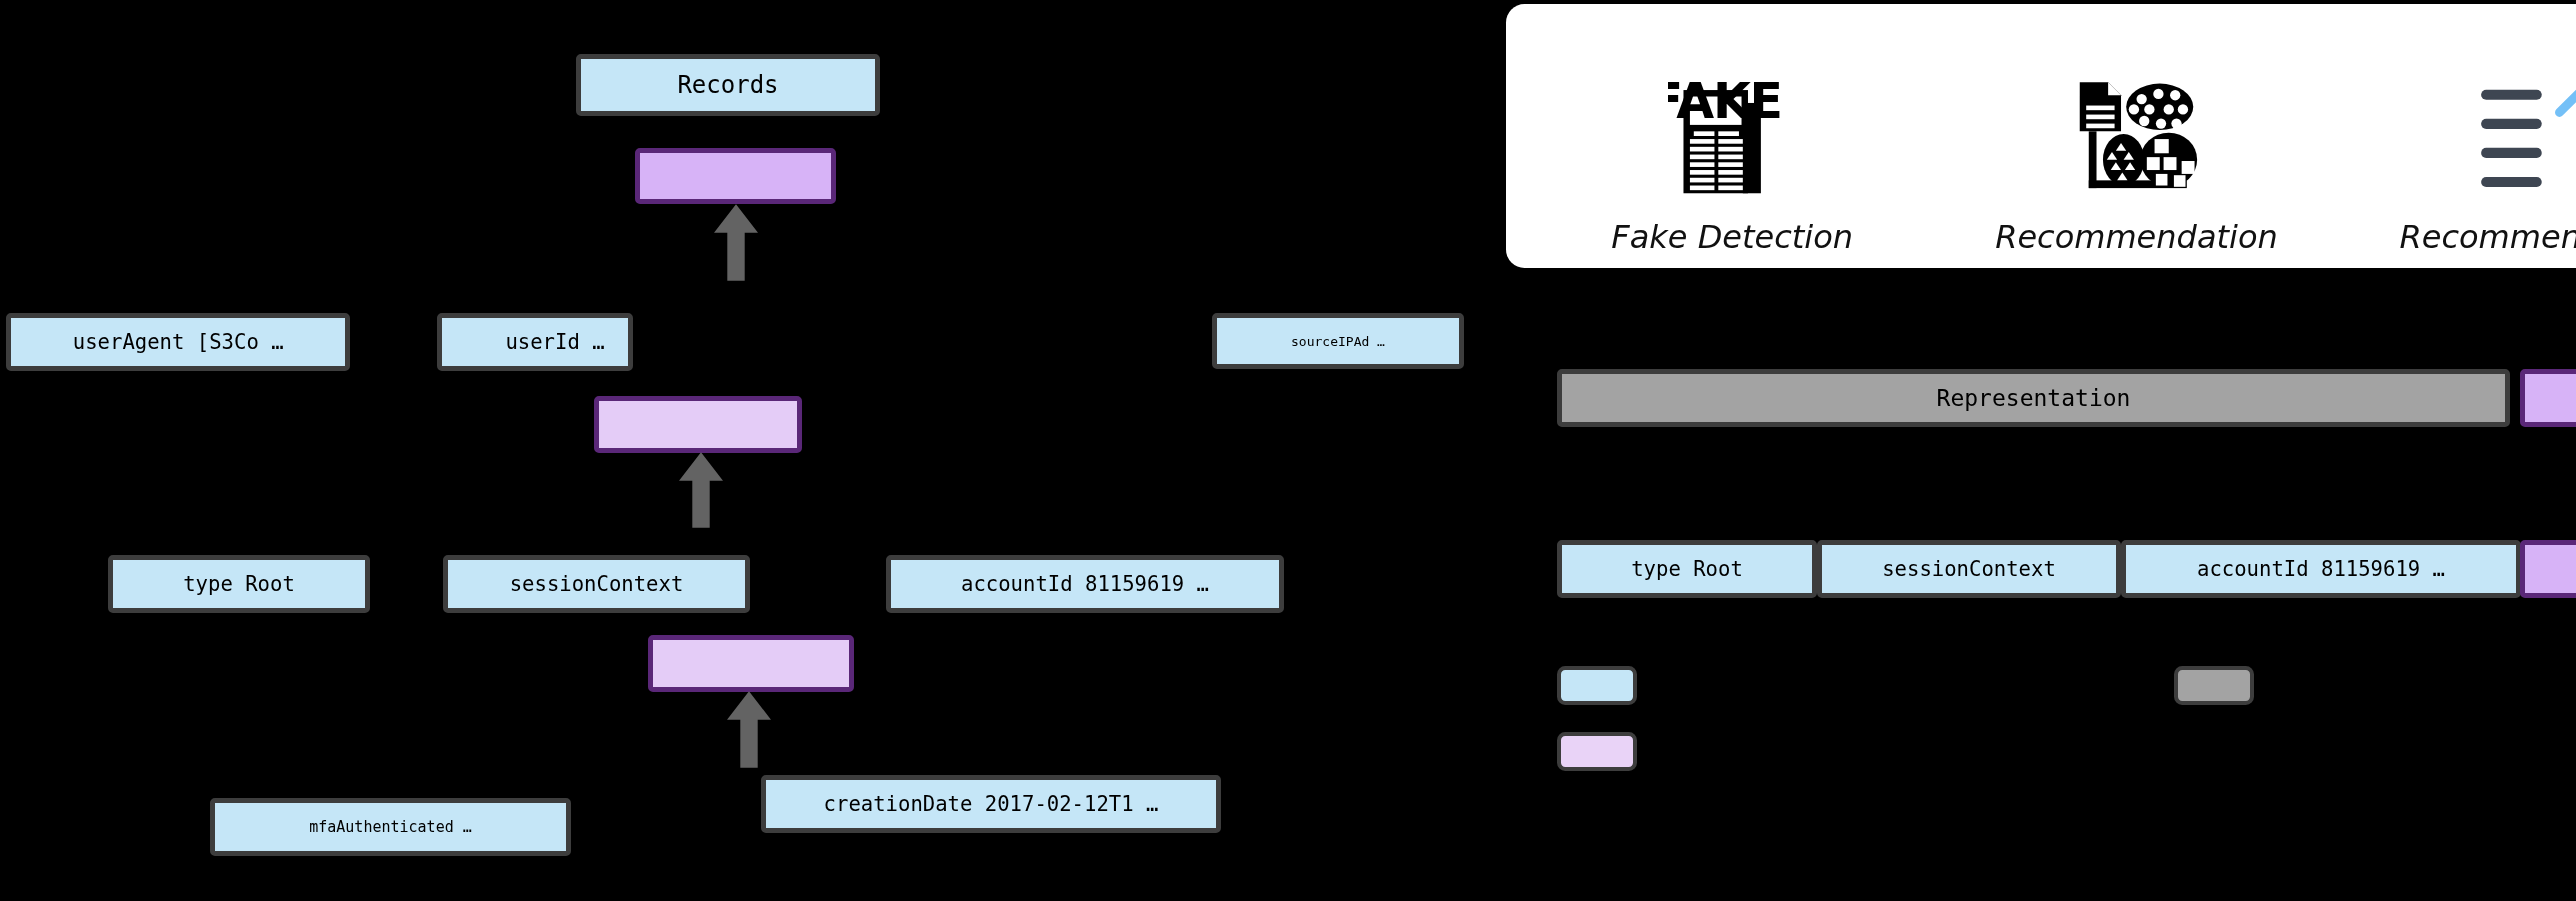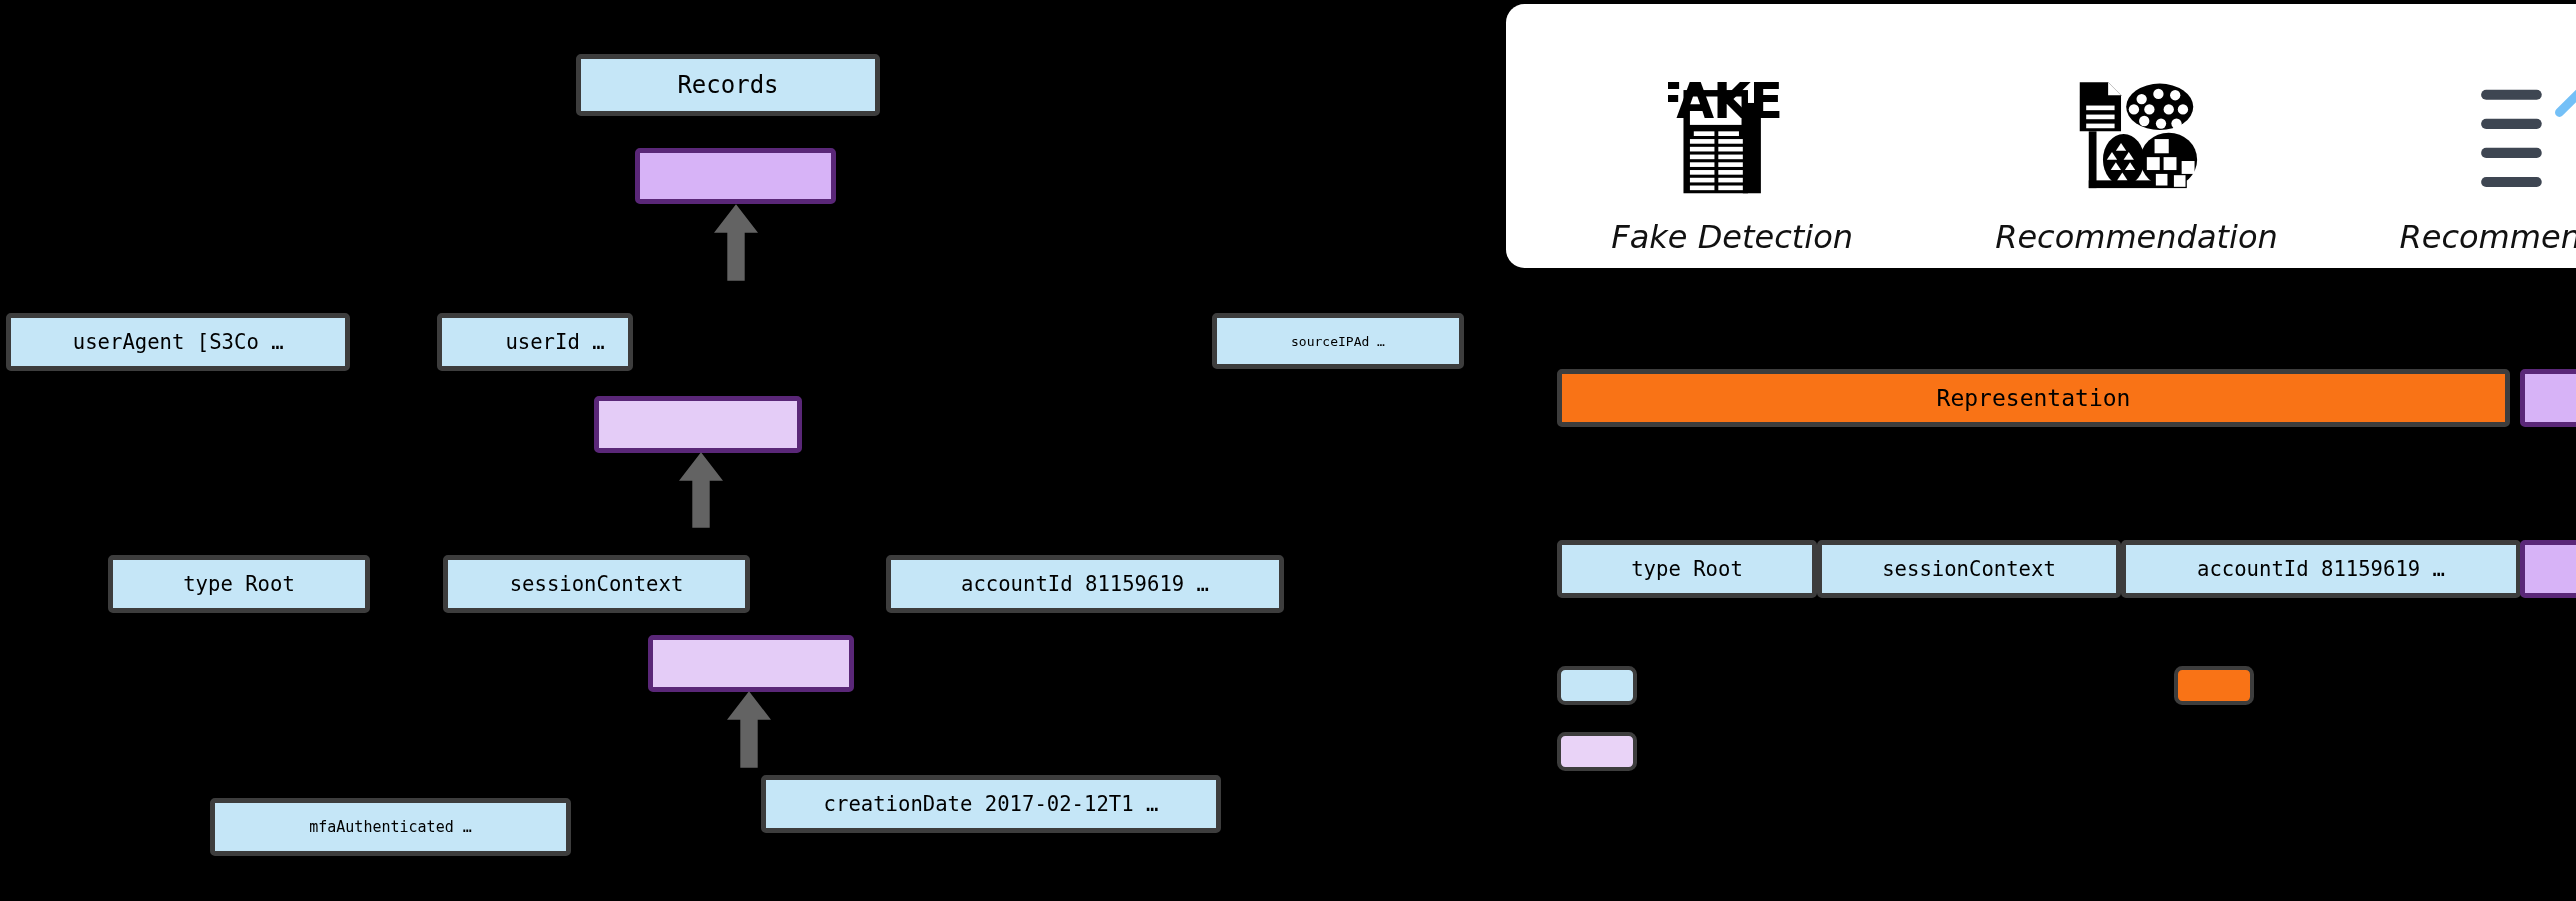--- a/index.html
+++ b/index.html
@@ -33,21 +33,21 @@
   }
   .node.purple {
     border-color: #5a2778;
     background: #e4ccf7;
   }
   .node.purple-strong {
     border-color: #5a2778;
     background: #d7b3f7;
   }
   .node.yellow {
-    background: #f97316;
+    background: #a3a3a3;
     border-color: #3d3d3d;
     text-align: right;
   }
 
   
   .arrow {
     position: absolute;
   }
   .arrow svg { display: block; }
 

